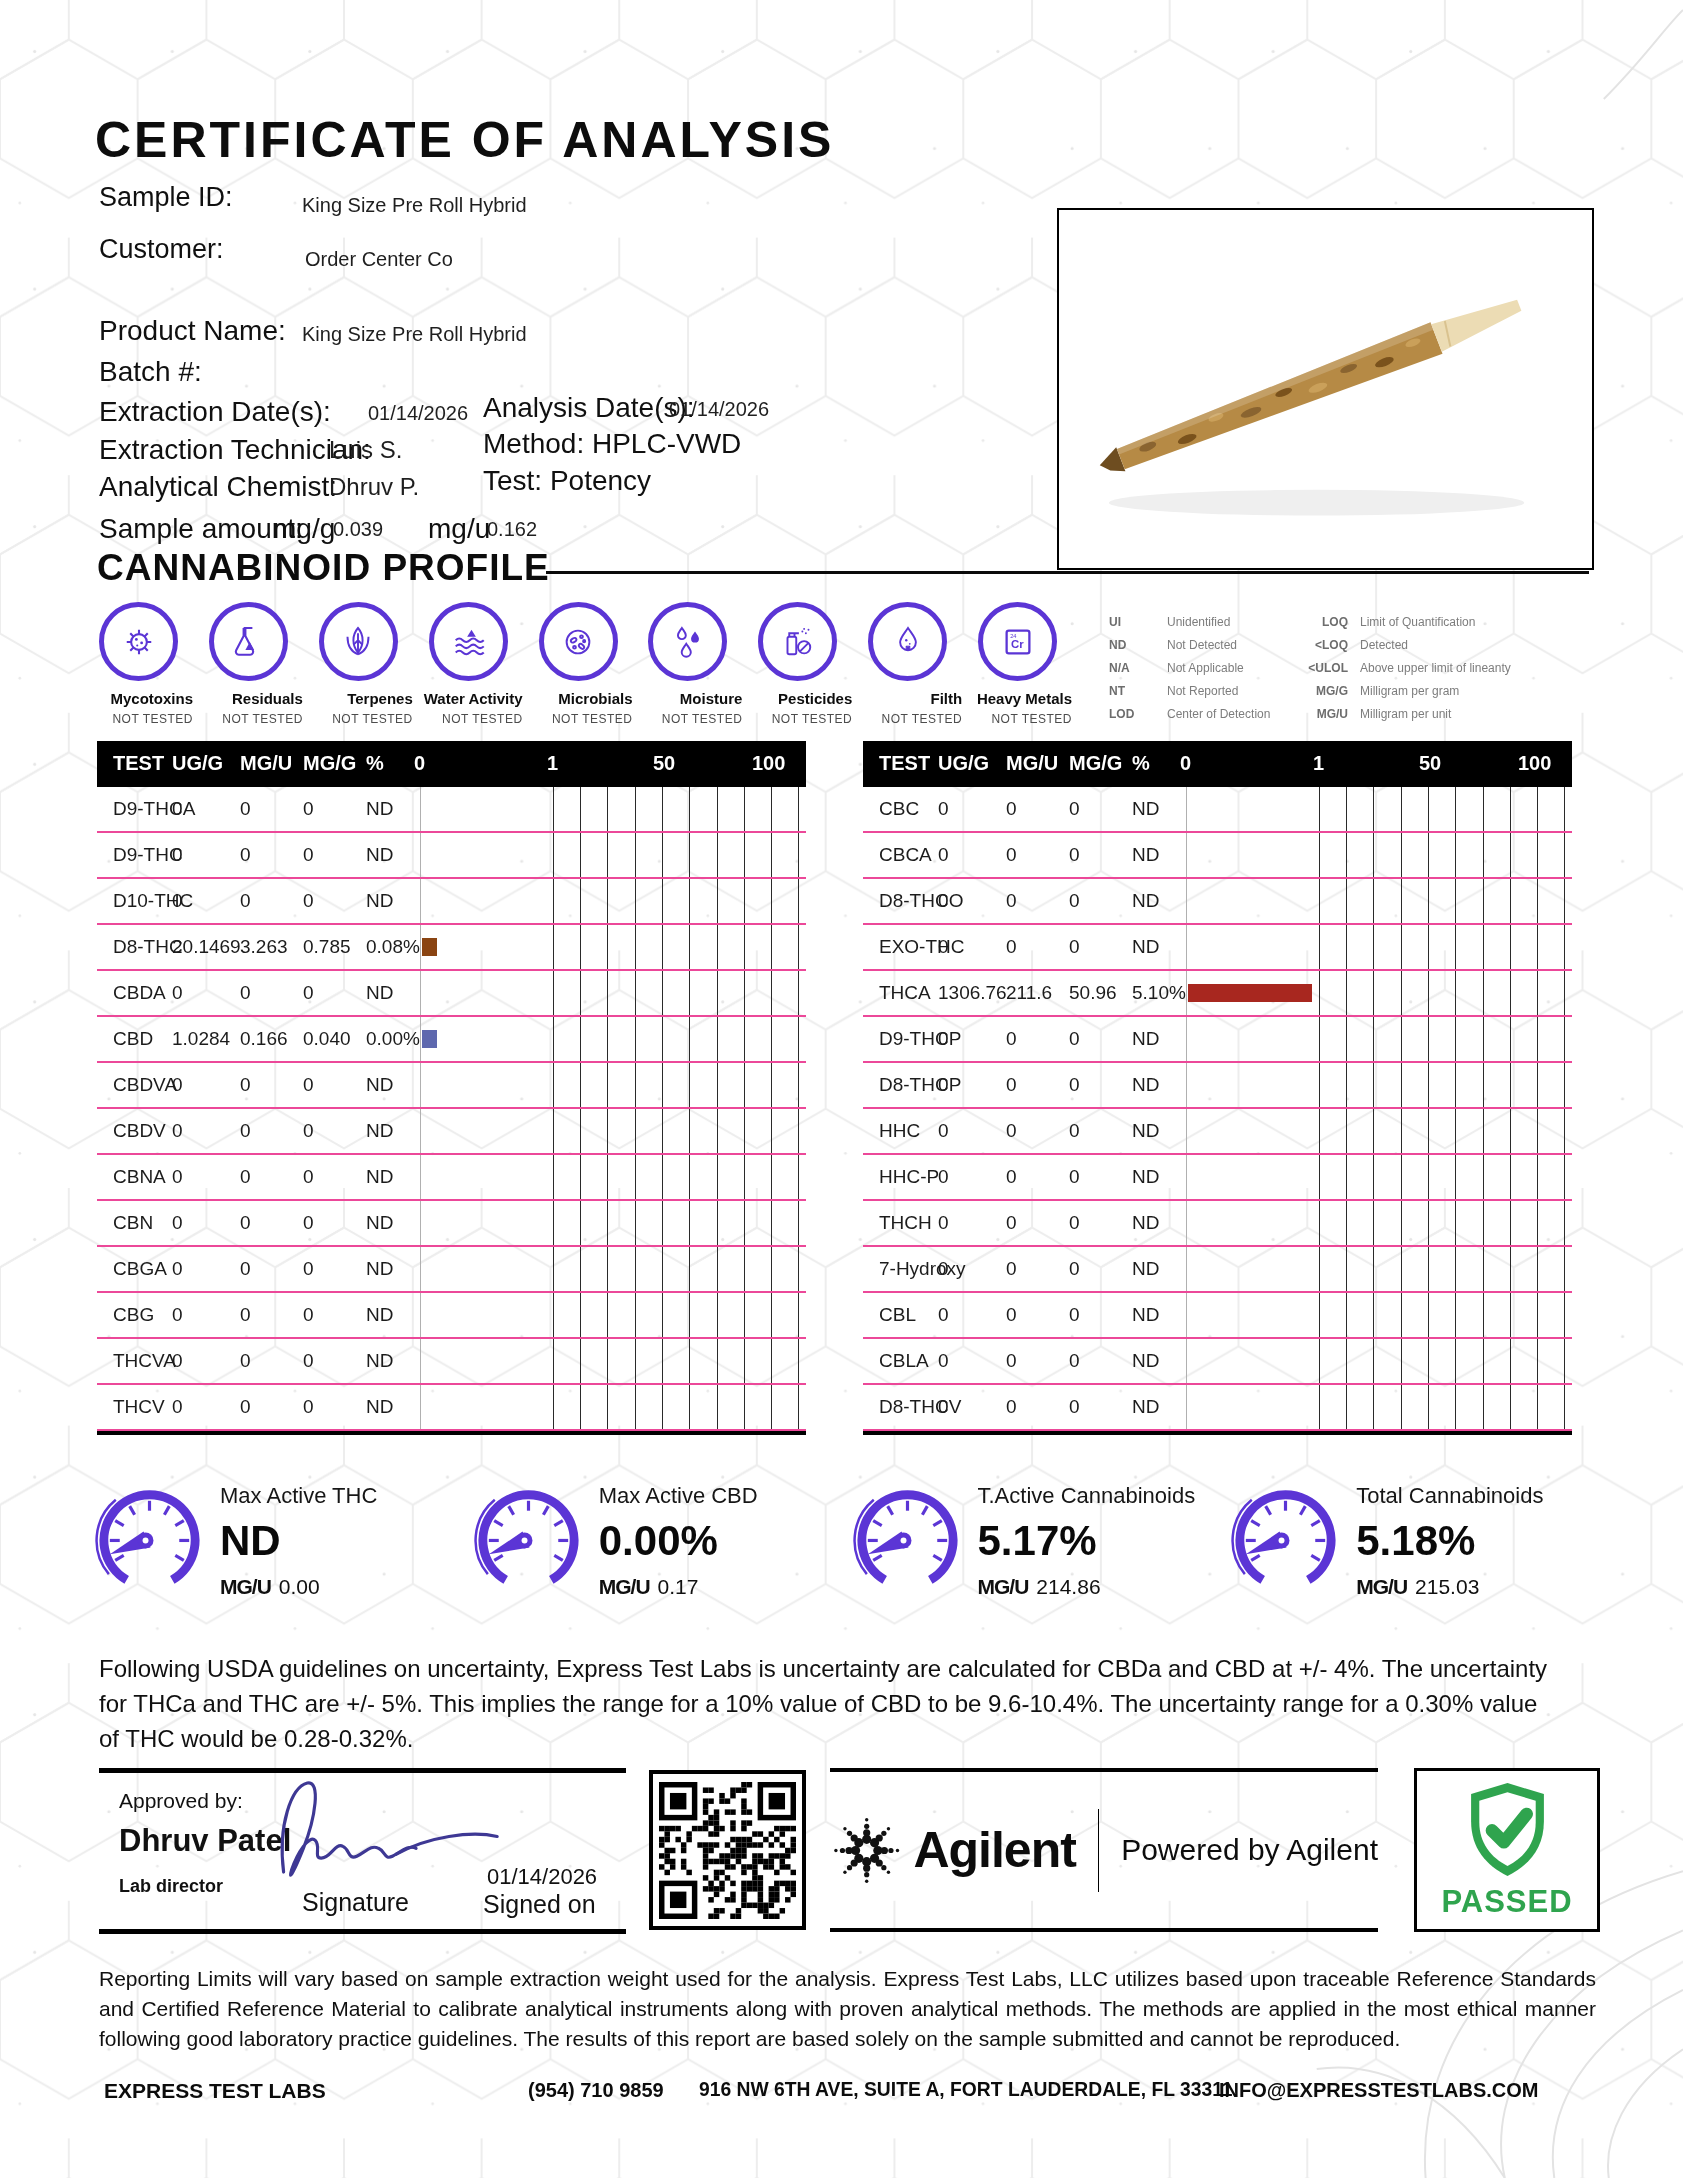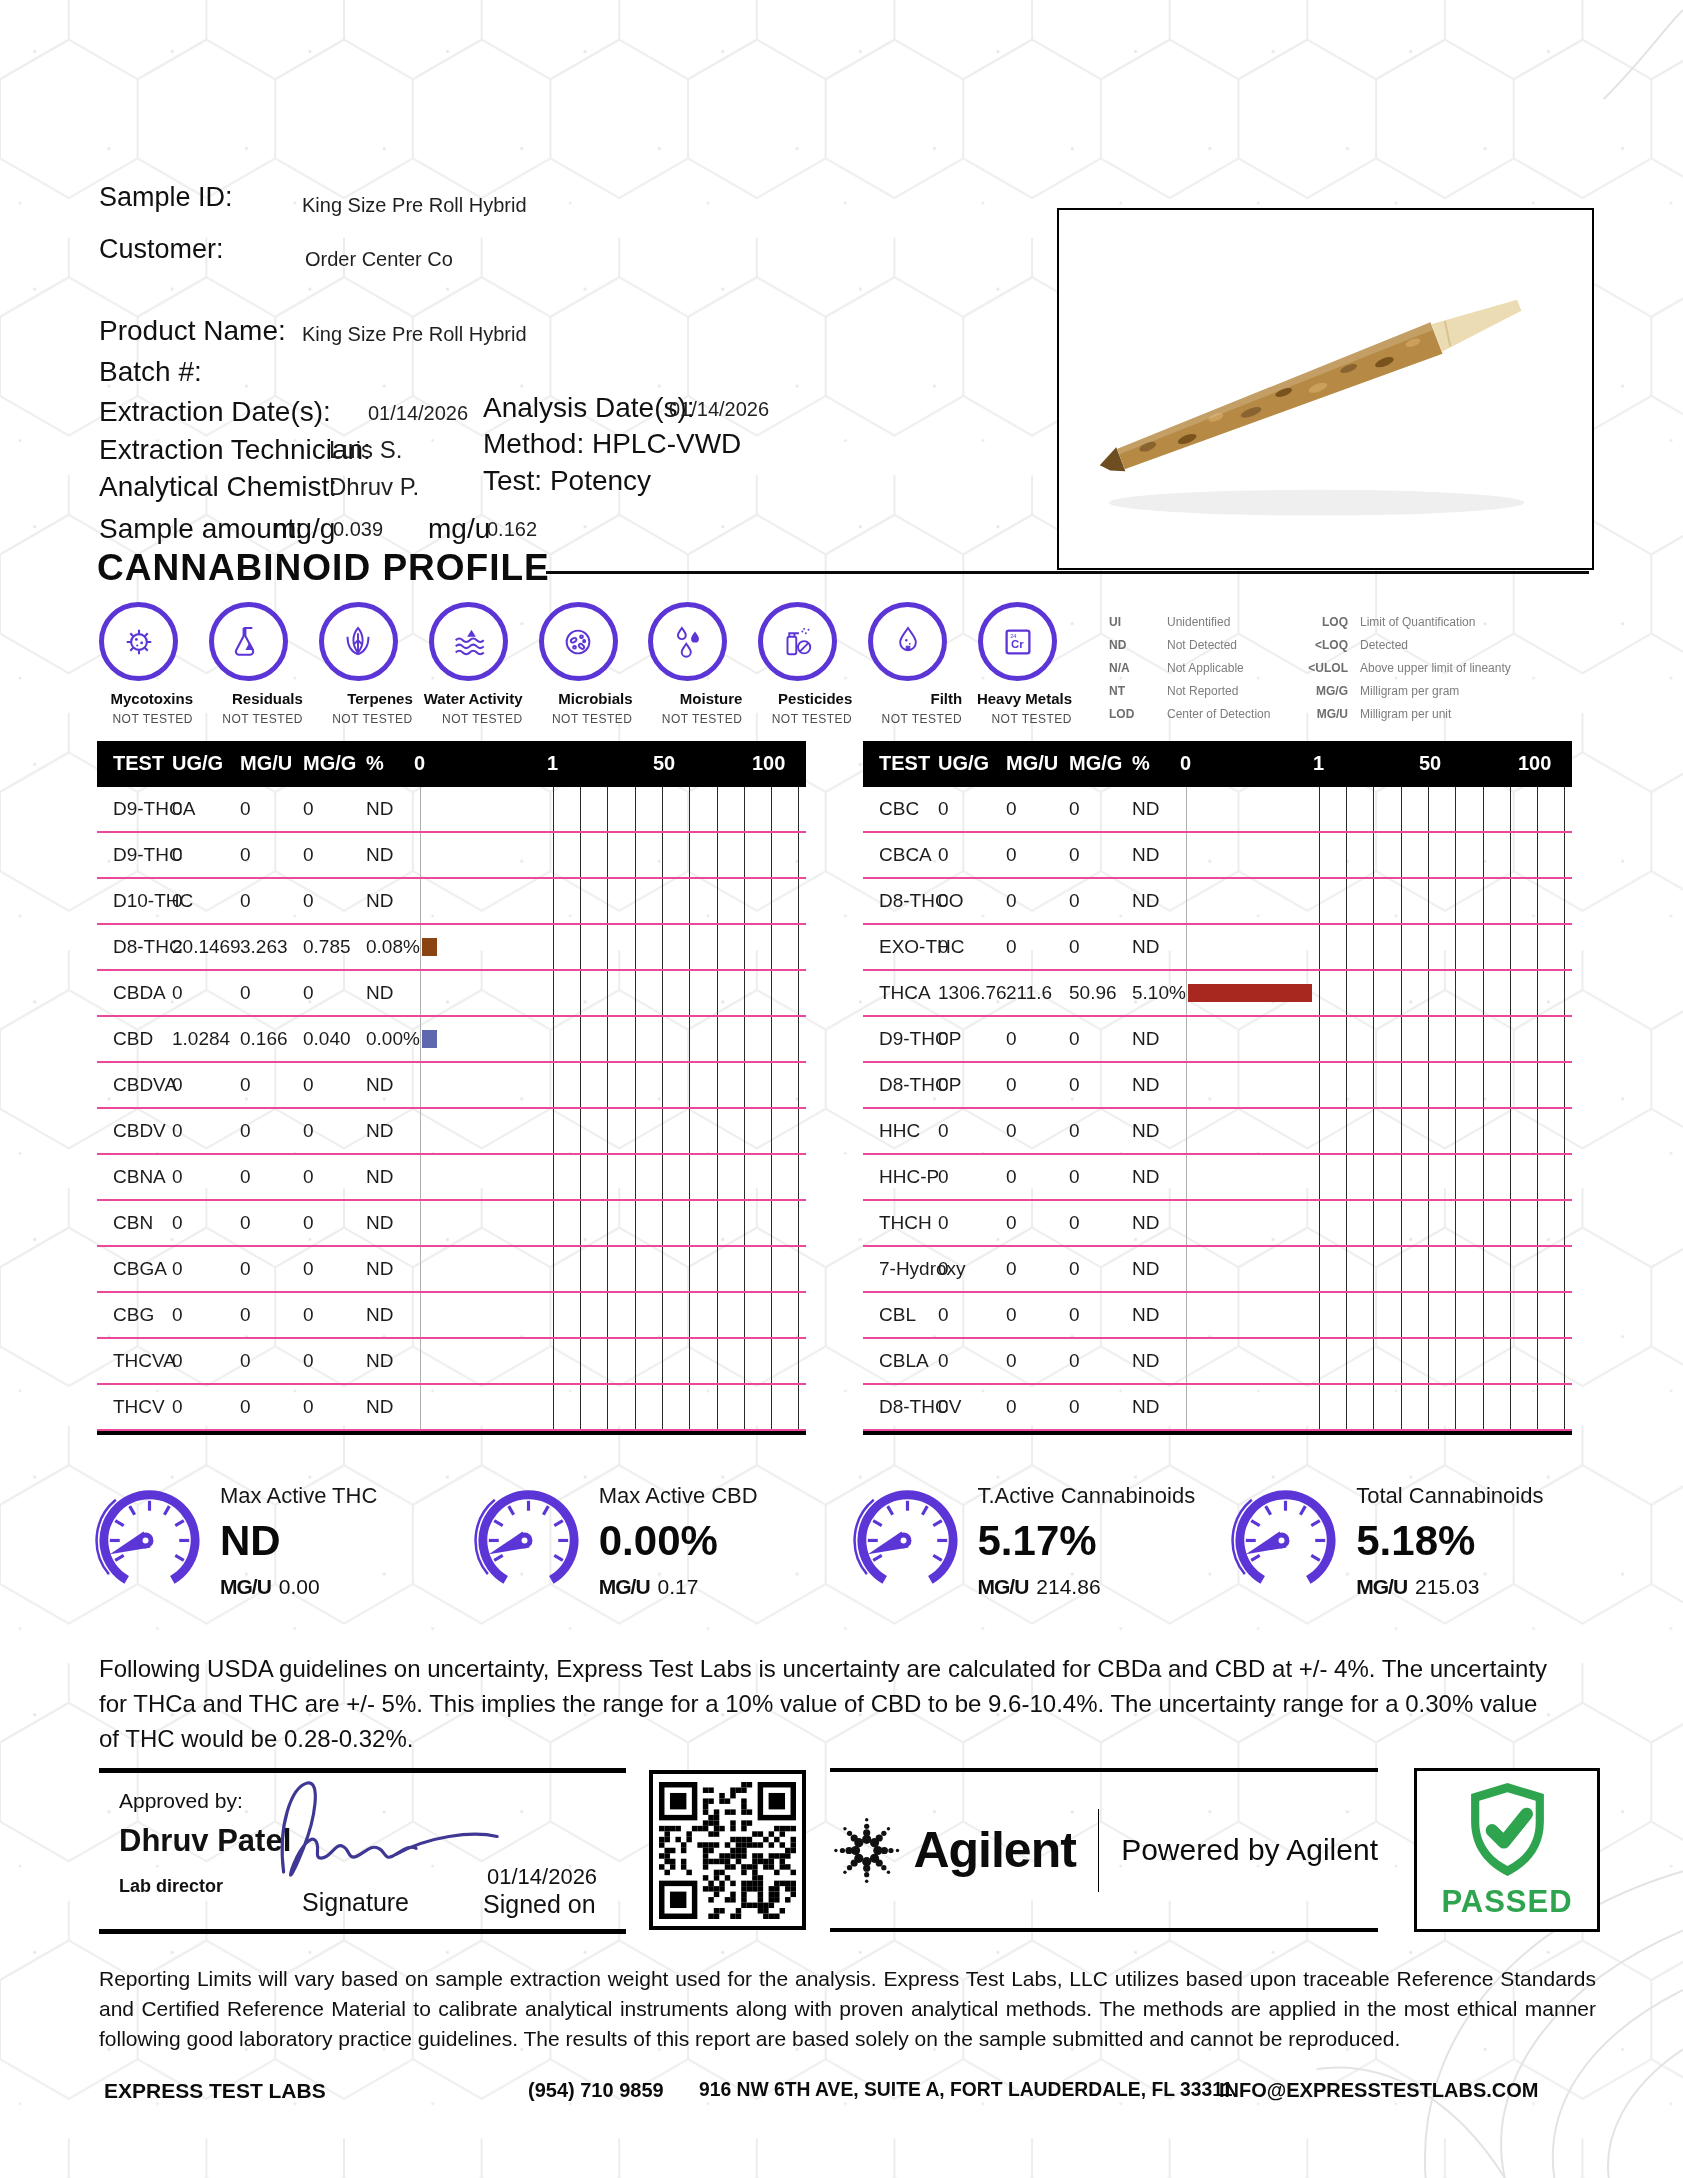--- a/index.html
+++ b/index.html
@@ -117,20 +117,21 @@
     <g fill="none" stroke="#e3e3e3" stroke-width="2">
       <path d="M1700 1950 C 1560 2010, 1500 2110, 1520 2200"></path>
       <path d="M1700 2010 C 1600 2060, 1560 2130, 1570 2200"></path>
       <path d="M1700 2070 C 1640 2110, 1620 2160, 1625 2200"></path>
       <path d="M1520 2200 C 1470 2120, 1400 2080, 1330 2090"></path>
       <path d="M1700 1890 C 1530 1940, 1430 2060, 1440 2200"></path>
       <path d="M1620 100 C 1660 60, 1680 30, 1700 10"></path>
     </g>
   </svg>
 
+  <div class="layer title">CERTIFICATE OF ANALYSIS</div>
 
 
   <span class="flabel layer" style="left:99px;top:182px;font-size:27px;">Sample ID:</span>
   <span class="fvalue layer" style="left:302px;top:194px;">King Size Pre Roll Hybrid</span>
   <span class="flabel layer" style="left:99px;top:234px;font-size:27px;">Customer:</span>
   <span class="fvalue layer" style="left:305px;top:248px;">Order Center Co</span>
 
   <span class="flabel layer" style="left:99px;top:315px;">Product Name:</span>
   <span class="fvalue layer" style="left:302px;top:323px;">King Size Pre Roll Hybrid</span>
   <span class="flabel layer" style="left:99px;top:356px;">Batch #:</span>

